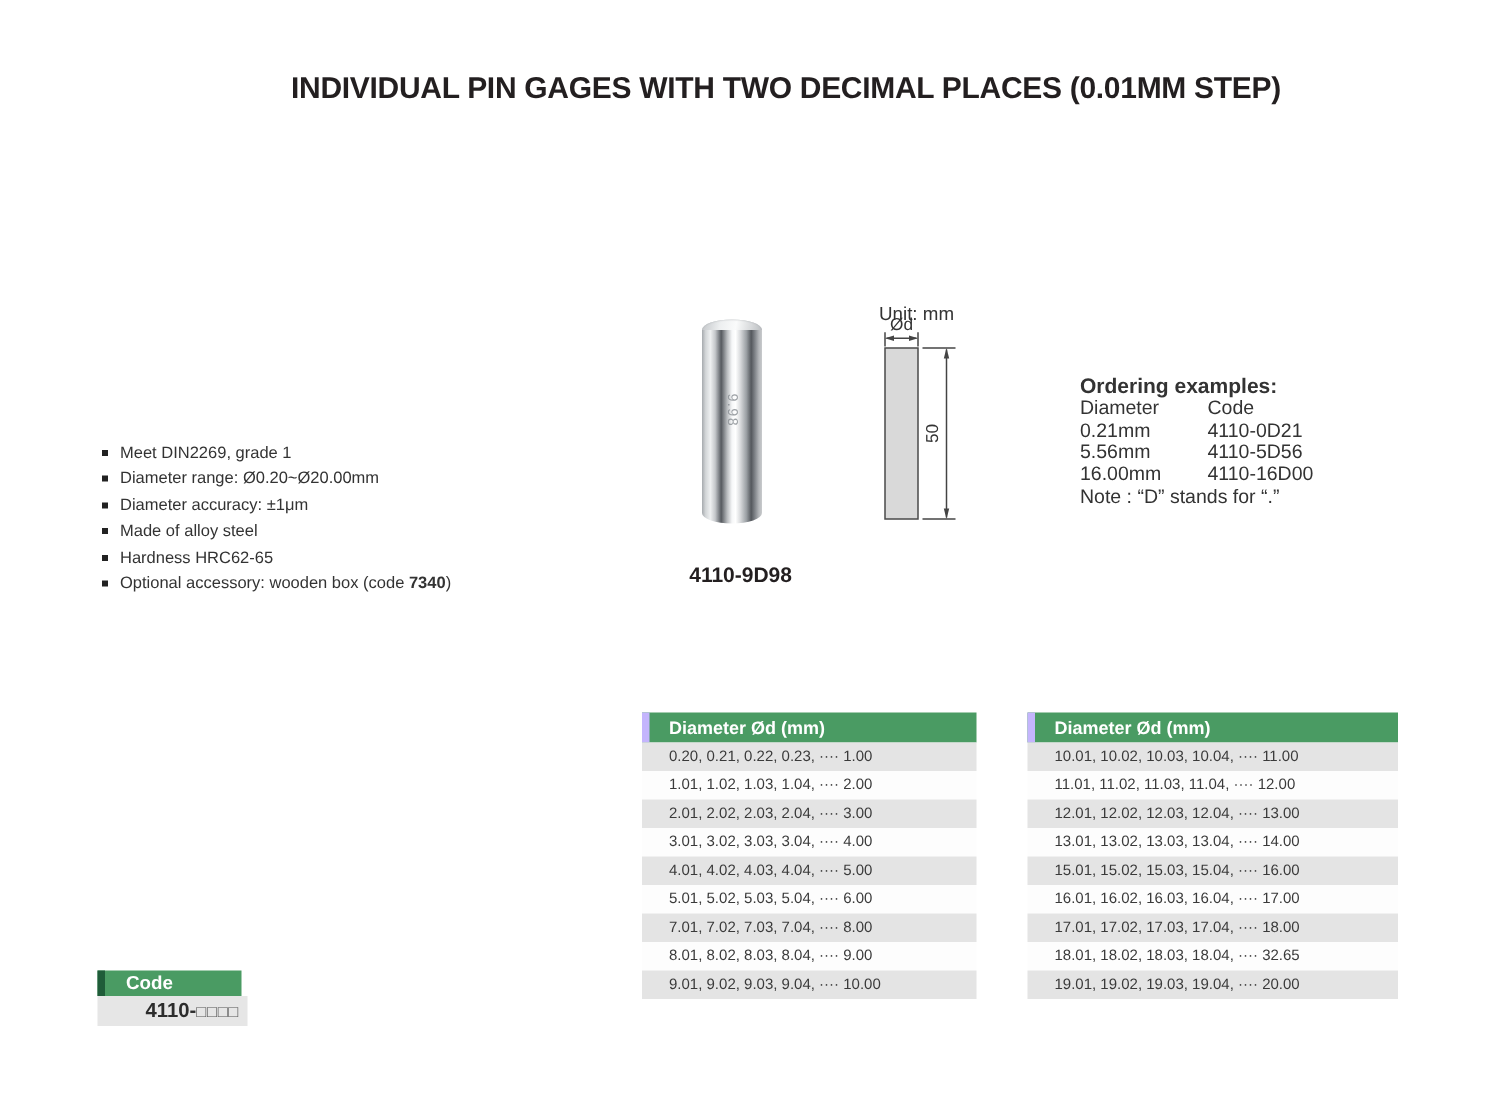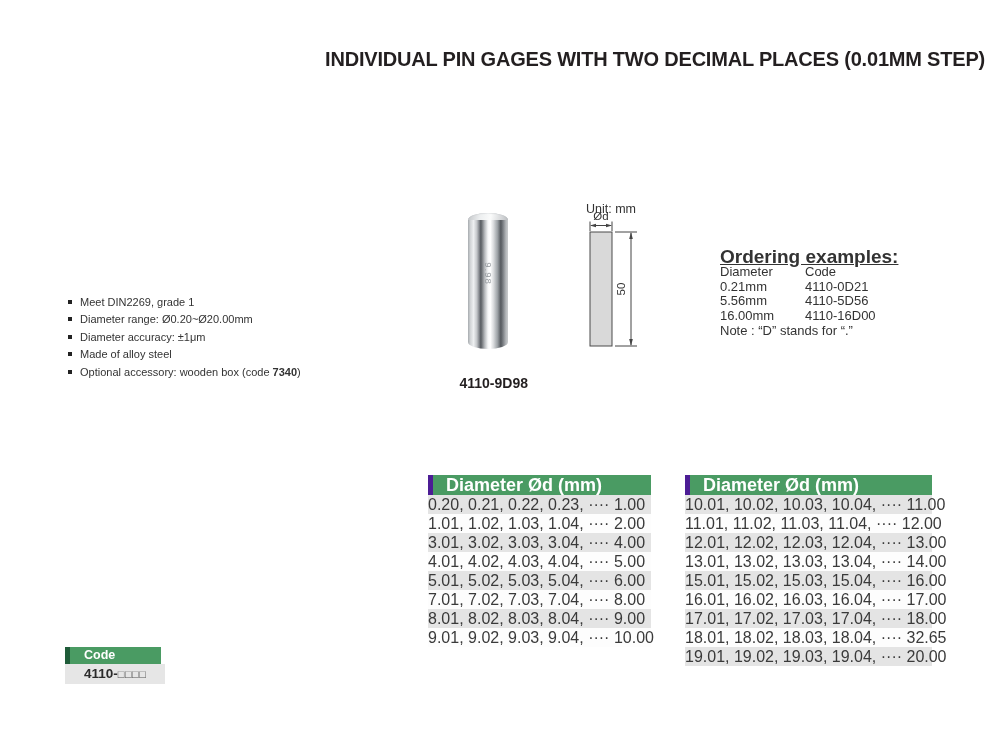--- a/index.html
+++ b/index.html
@@ -2,21 +2,21 @@
 <html><head>
 <meta charset="utf-8">
 <style>
   html,body{margin:0;padding:0;}
   body{
     width:1000px;height:736px;position:relative;background:#ffffff;
     font-family:"Liberation Sans",sans-serif;color:#333;overflow:hidden;
   }
   
   .page-title{
-    position:absolute;left:179px;top:48px;width:806px;text-align:right;
+    position:absolute;left:194px;top:48px;width:806px;text-align:left;
     font-size:20px;font-weight:bold;color:#231f20;letter-spacing:-0.2px;white-space:nowrap;
   }
   
   .features{position:absolute;left:68px;top:294px;}
   .feature{display:flex;align-items:flex-start;font-size:11px;line-height:17.4px;color:#333;white-space:nowrap;}
   .bullet{flex:0 0 auto;width:4px;height:4px;background:#222;margin:6px 8px 0 0;}
   .bold{font-weight:bold;}
   
   .pin-cap{
     position:absolute;left:468px;top:213px;width:40px;height:14px;border-radius:50%;
@@ -37,45 +37,45 @@
   }
   .pin-label{
     position:absolute;left:448px;top:375px;width:80px;text-align:right;
     font-size:14px;font-weight:bold;color:#231f20;white-space:nowrap;
   }
   
   .unit-label{position:absolute;left:586px;top:190px;font-size:12.5px;color:#333;white-space:nowrap;margin-top:12px;}
   .drawing-svg{position:absolute;left:580px;top:188px;}
   
   .ordering{position:absolute;left:720px;top:250px;font-size:13px;line-height:14.8px;color:#333;white-space:nowrap;}
-  .ordering .heading{font-weight:bold;font-size:19px;text-decoration:underline;}
+  .ordering .heading{font-weight:bold;font-size:14px;}
   .ord-col1{display:inline-block;width:85px;}
   
   .gtable{position:absolute;top:475px;}
   .gtable-left{left:428px;width:223px;}
   .gtable-right{left:685px;width:247px;}
   .ghead{
     box-sizing:border-box;height:20px;line-height:20px;padding-left:13px;
-    background:#4a9b63;border-left:5px solid #4c1d95;
-    color:#fff;font-size:18px;font-weight:bold;white-space:nowrap;
+    background:#4a9b63;border-left:5px solid #c4b5fd;
+    color:#fff;font-size:12px;font-weight:bold;white-space:nowrap;
   }
   .grow{
-    box-sizing:border-box;height:19px;line-height:19px;
-    font-size:16px;color:#3a3a3a;white-space:nowrap;background:#fdfdfd;
+    box-sizing:border-box;height:19px;line-height:19px;padding-left:18px;
+    font-size:10px;color:#3a3a3a;white-space:nowrap;background:#fdfdfd;
   }
   .gtable > .grow:nth-child(even){background:#e4e4e4;}
   
   .code-head{
     position:absolute;left:65px;top:647px;box-sizing:border-box;width:96px;height:17px;line-height:17px;
     padding-left:14px;background:#4a9b63;border-left:5px solid #1f5c39;
     color:#fff;font-size:12.5px;font-weight:bold;
   }
   .code-row{
     position:absolute;left:65px;top:664px;box-sizing:border-box;width:100px;height:20px;line-height:20px;
-    padding-left:19px;background:#e6e6e6;font-size:13.5px;font-weight:bold;color:#2c2c2c;white-space:nowrap;
+    padding-left:32px;background:#e6e6e6;font-size:13.5px;font-weight:bold;color:#2c2c2c;white-space:nowrap;
   }
   .code-boxes{font-weight:normal;font-size:11px;color:#555;letter-spacing:0.5px;}
 </style>
 </head>
 <body>
 
 <div class="page-title">INDIVIDUAL PIN GAGES WITH TWO DECIMAL PLACES (0.01MM STEP)</div>
 
 <div class="features">
   <div class="feature">
@@ -86,20 +86,24 @@
     <span class="bullet"></span>
     <span>Diameter range: Ø0.20~Ø20.00mm</span>
   </div>
   <div class="feature">
     <span class="bullet"></span>
     <span>Diameter accuracy: ±1μm</span>
   </div>
   <div class="feature">
     <span class="bullet"></span>
     <span>Made of alloy steel</span>
+  </div>
+  <div class="feature">
+    <span class="bullet"></span>
+    <span>Hardness HRC62-65</span>
   </div>
   <div class="feature">
     <span class="bullet"></span>
     <span><span>Optional accessory: wooden box (code </span><span class="bold">7340</span><span>)</span></span>
   </div>
 </div>
 
 <div class="pin-cap"></div>
 <div class="pin-body"></div>
 <div class="pin-engraving">9.98</div>
@@ -144,20 +148,21 @@
   <div>
     <span class="ord-col1">16.00mm</span><span>4110-16D00</span>
   </div>
   <div>Note : “D”  stands for “.”</div>
 </div>
 
 <div class="gtable gtable-left">
   <div class="ghead">Diameter Ød (mm)</div>
   <div class="grow">0.20, 0.21, 0.22, 0.23, ···· 1.00</div>
   <div class="grow">1.01, 1.02, 1.03, 1.04, ···· 2.00</div>
+  <div class="grow">2.01, 2.02, 2.03, 2.04, ···· 3.00</div>
   <div class="grow">3.01, 3.02, 3.03, 3.04, ···· 4.00</div>
   <div class="grow">4.01, 4.02, 4.03, 4.04, ···· 5.00</div>
   <div class="grow">5.01, 5.02, 5.03, 5.04, ···· 6.00</div>
   <div class="grow">7.01, 7.02, 7.03, 7.04, ···· 8.00</div>
   <div class="grow">8.01, 8.02, 8.03, 8.04, ···· 9.00</div>
   <div class="grow">9.01, 9.02, 9.03, 9.04, ···· 10.00</div>
 </div>
 
 <div class="gtable gtable-right">
   <div class="ghead">Diameter Ød (mm)</div>

